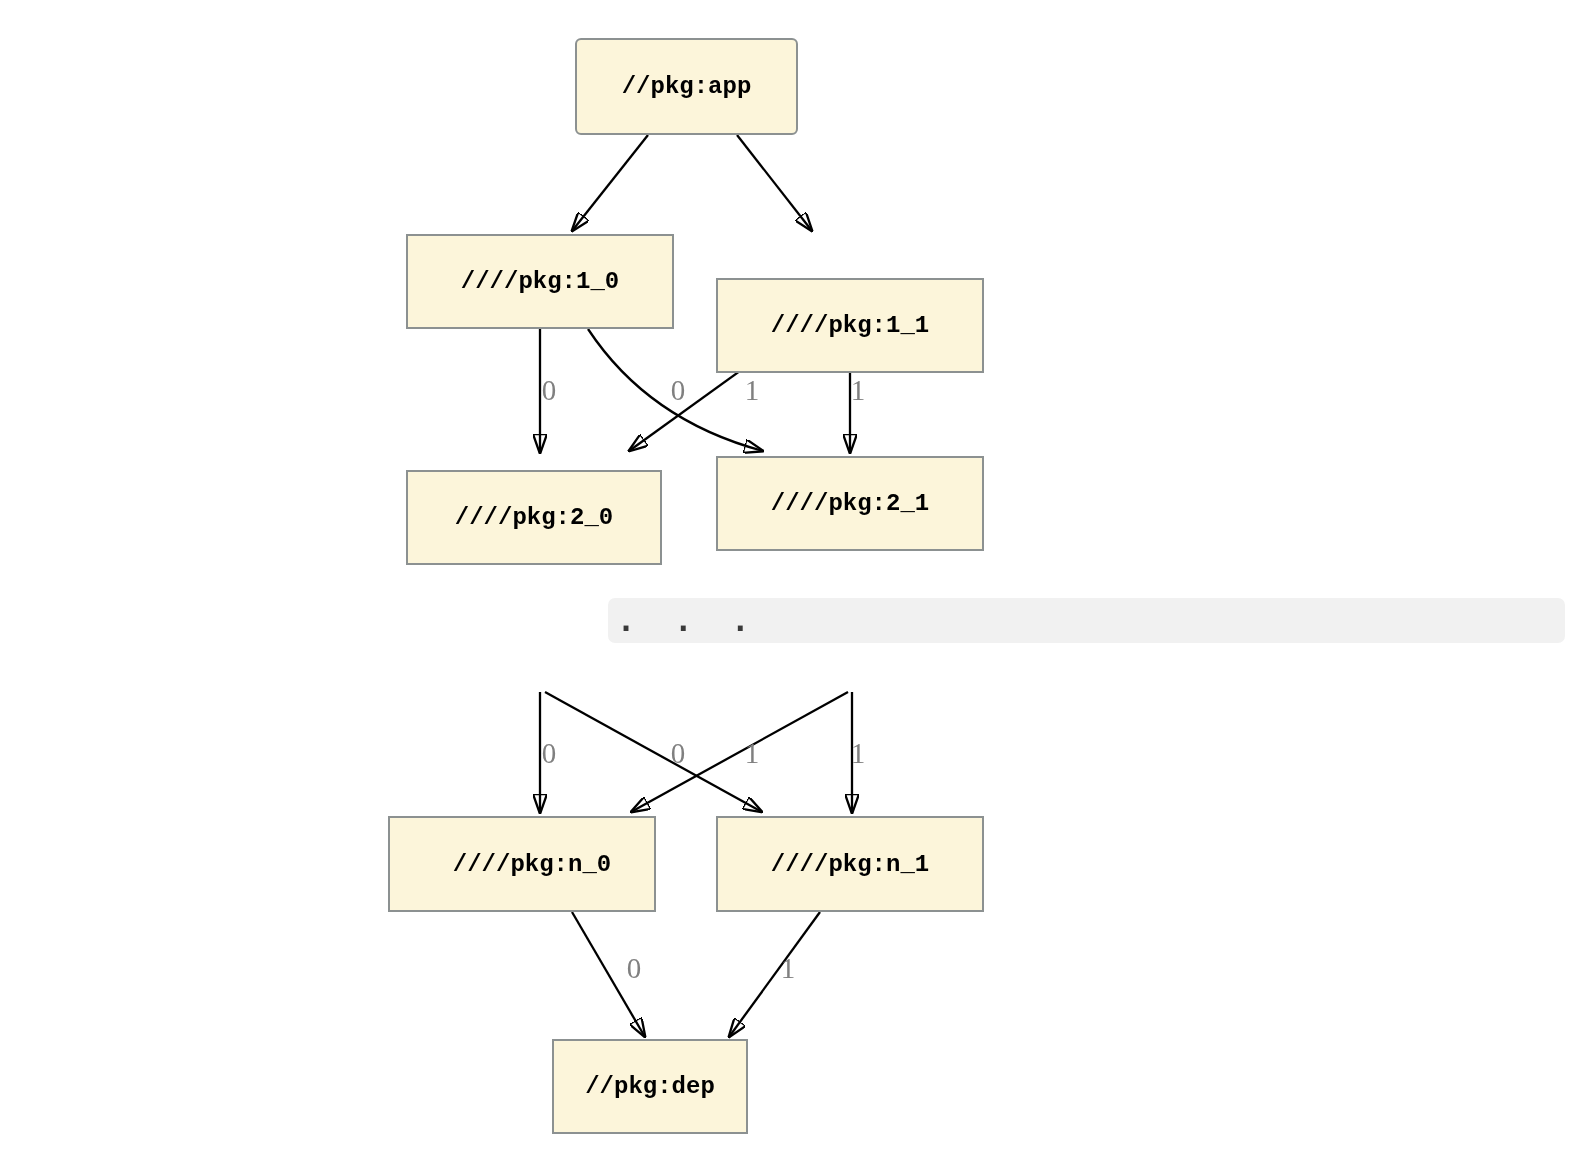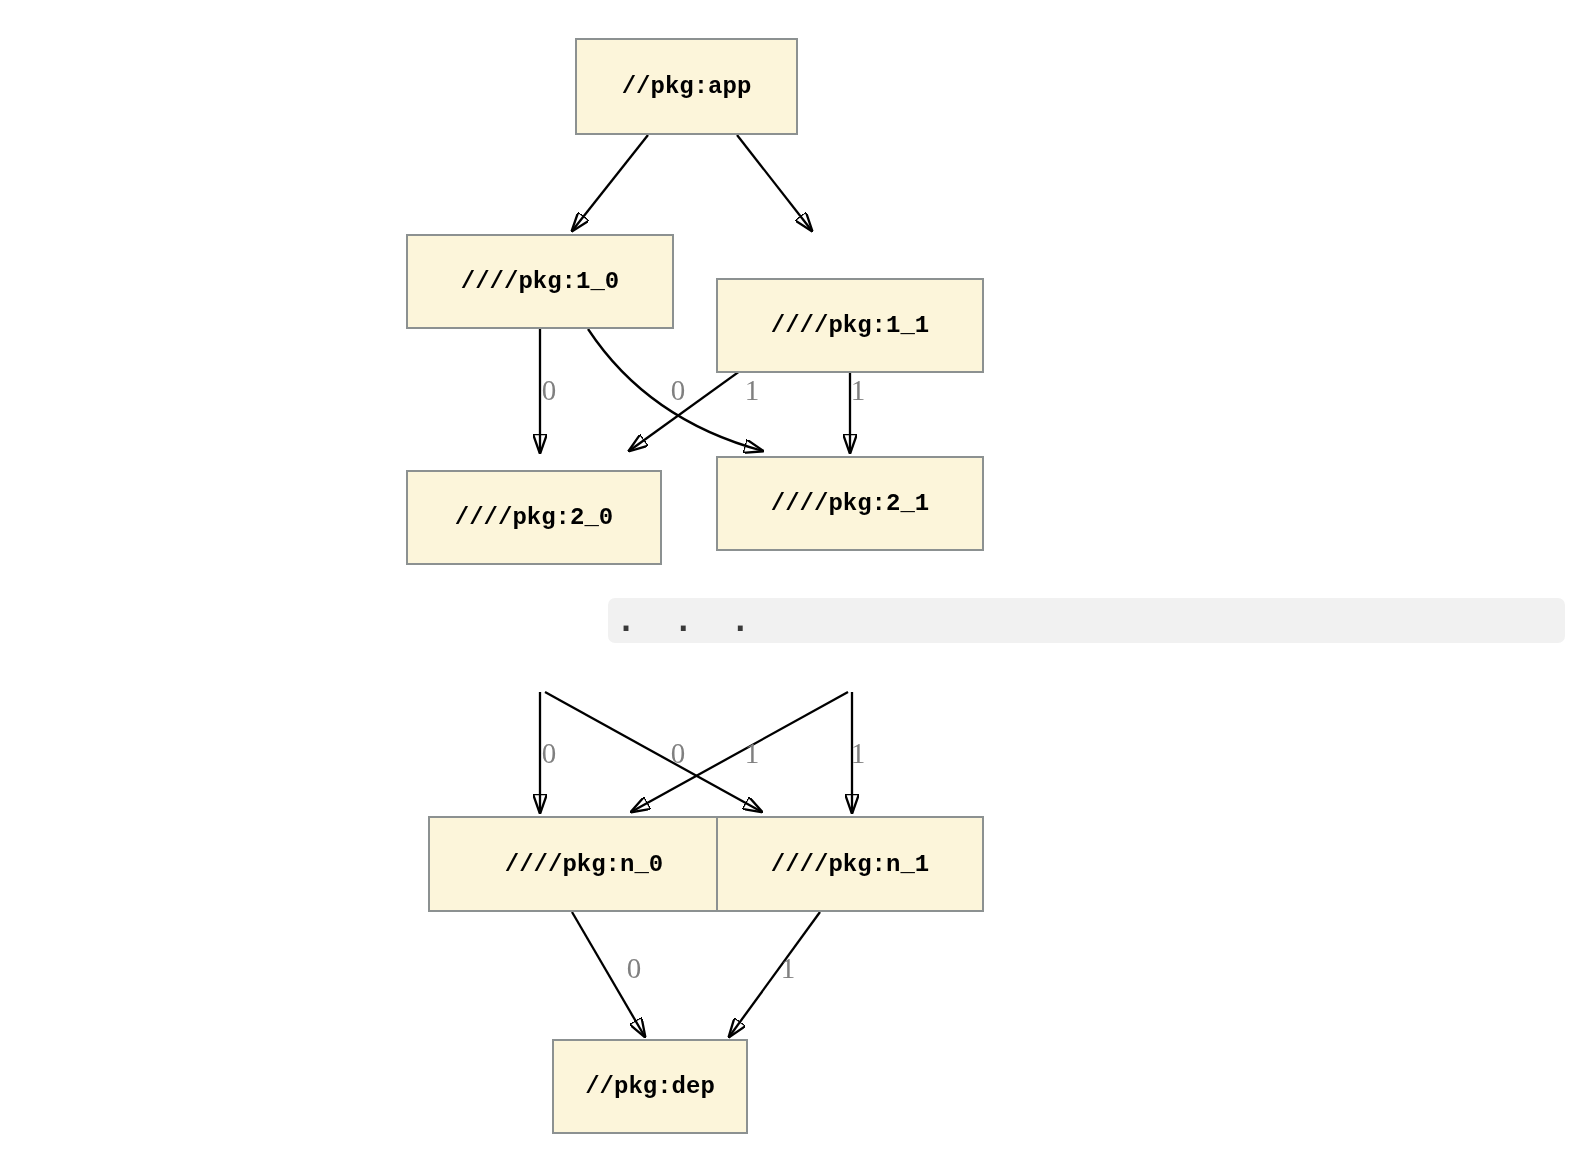--- a/index.html
+++ b/index.html
@@ -26,26 +26,26 @@
     background:var(--node-fill);
     border:2px solid var(--node-border);
     box-sizing:border-box;
     display:flex;align-items:center;justify-content:center;
     font-family:"Liberation Mono","DejaVu Sans Mono",monospace;
     font-weight:bold;
     font-size:24px;
     color:#000000;
     white-space:pre;
   }
-  .node-app  {left:575px;top:38px;  width:223px;height:97px;}
+  .node-app  {left:575px;top:38px;  width:223px;height:97px;border-radius:6px;}
   .node-1_0  {left:406px;top:234px; width:268px;height:95px;}
   .node-1_1  {left:716px;top:234px; width:268px;height:95px;margin-top:44px;}
   .node-2_0  {left:406px;top:456px; width:256px;height:95px;margin-top:14px;}
   .node-2_1  {left:716px;top:456px; width:268px;height:95px;text-align:right;}
-  .node-n_0  {left:428px;top:816px; width:292px;height:96px;padding-left:20px;}
+  .node-n_0  {left:388px;top:816px; width:268px;height:96px;padding-left:20px;}
   .node-n_1  {left:716px;top:816px; width:268px;height:96px;}
   .node-dep  {left:552px;top:1039px;width:196px;height:95px;}
   .ellipsis-band{
     position:absolute;
     left:608px;top:598px;width:957px;height:45px;
     background:var(--band-fill);
     border-radius:7px;
   }
   .ellipsis-text{
     font-family:"DejaVu Sans Mono","Liberation Mono",monospace;

